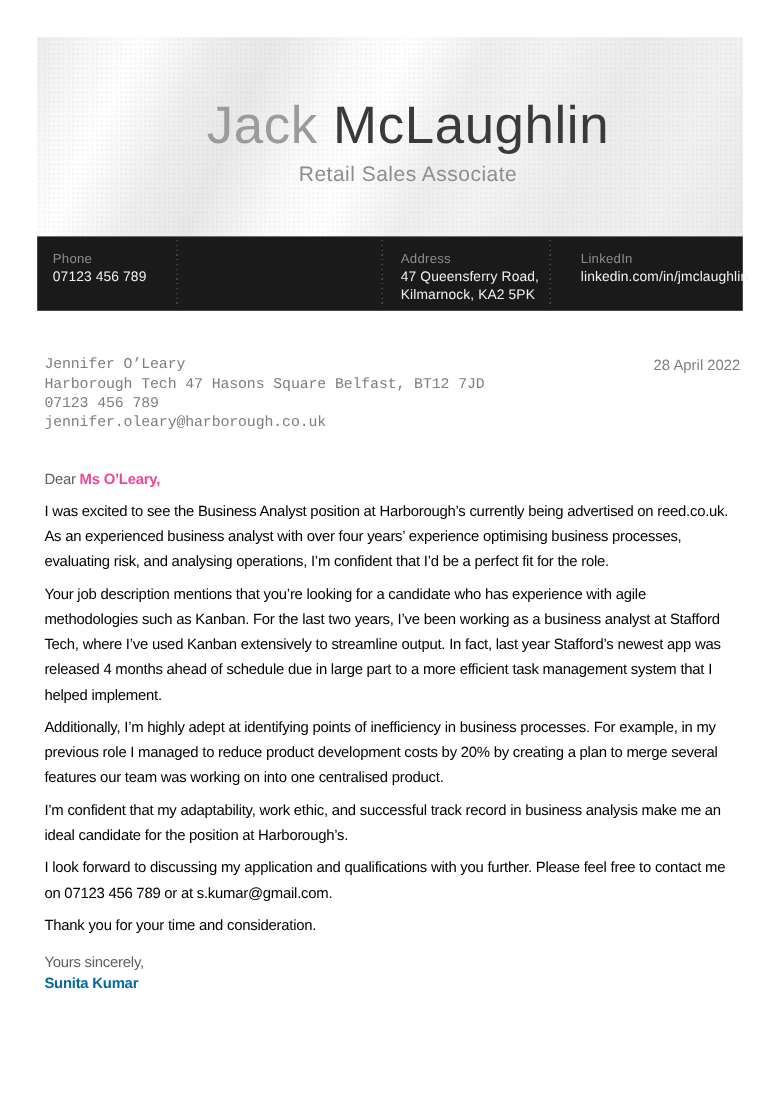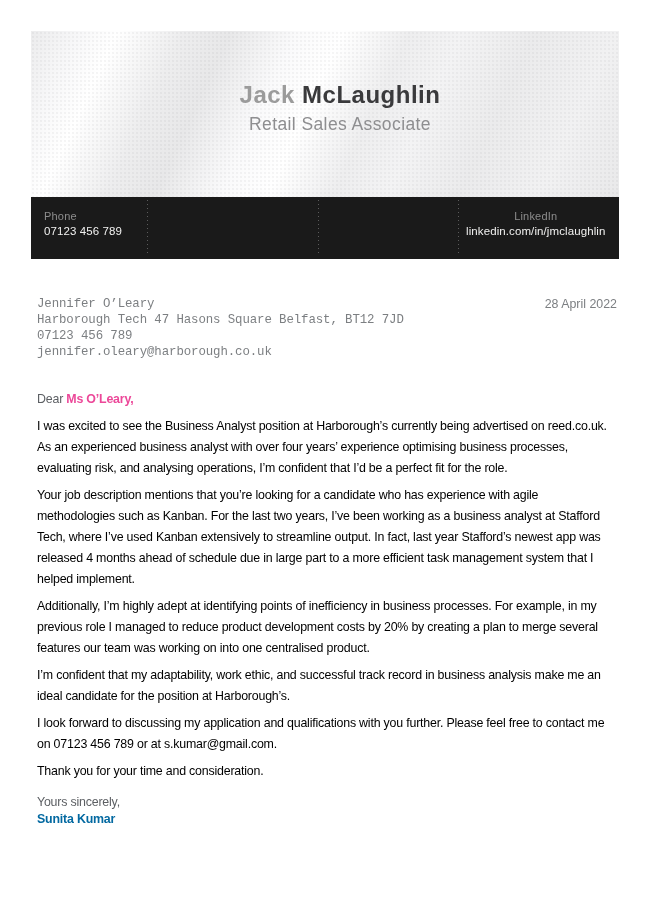--- a/index.html
+++ b/index.html
@@ -15,34 +15,34 @@
     background-color:#ededee;
     background-image:
       radial-gradient(rgba(90,90,95,0.06) 0.9px, transparent 1px),
       linear-gradient(115deg,
         #ececed 0%, #f7f7f8 7%, #ffffff 13%, #ededee 23%, #e8e8e9 30%,
         #fafafb 40%, #ffffff 47%, #eeeeef 57%, #f3f3f4 65%,
         #ebebec 76%, #f1f1f2 88%, #e9e9ea 100%);
     background-size:4px 4px, 100% 100%;
   }
   .banner-inner { padding-top:51px; text-align:center; transform:translateX(15px); }
-  .name-heading { font-size:24px; font-weight:bold; line-height:1.05; letter-spacing:0.5px; }
+  .name-heading { font-size:44px; font-weight:normal; line-height:1.05; letter-spacing:0.5px; }
   .first-name { color:#9b9b9b; }
   .last-name  { color:#3a3a3c; }
   .job-title  { margin-top:7px; font-size:17.5px; color:#8e8e90; letter-spacing:0.4px; }
   
   .contact-bar {
     position:absolute; left:31px; top:197px; width:588px; height:62px;
     background:#1a1a1a;
   }
   .bcol { position:absolute; top:12px; }
   .bcol-phone    { left:13px; }
   .bcol-email    { left:130px; }
   .bcol-address  { left:303px; }
-  .bcol-linkedin { left:435px;text-align:center; }
+  .bcol-linkedin { left:453px; }
   .blabel { font-size:11px; line-height:14px; color:#8d8d8d; letter-spacing:0.2px; margin-bottom:1px; }
   .bvalue { font-size:11.5px; line-height:15px; color:#f1f1f0; letter-spacing:0.1px; white-space:nowrap; }
   .bsep {
     position:absolute; top:3px; bottom:3px; width:1px;
     background-image:repeating-linear-gradient(to bottom, #5c5c5c 0, #5c5c5c 1px, transparent 1px, transparent 4px);
   }
   .bsep-1 { left:116px; }
   .bsep-2 { left:287px; }
   .bsep-3 { left:427px; }
   
@@ -68,20 +68,25 @@
     </div>
   </div>
 
   <div class="contact-bar">
     <div class="bcol bcol-phone">
       <div class="blabel">Phone</div>
       <div class="bvalue">07123 456 789</div>
     </div>
     <div class="bsep bsep-1"></div>
     <div class="bsep bsep-2"></div>
+    <div class="bcol bcol-address">
+      <div class="blabel">Address</div>
+      <div class="bvalue">47 Queensferry Road,</div>
+      <div class="bvalue">Kilmarnock, KA2 5PK</div>
+    </div>
     <div class="bsep bsep-3"></div>
     <div class="bcol bcol-linkedin">
       <div class="blabel">LinkedIn</div>
       <div class="bvalue">linkedin.com/in/jmclaughlin</div>
     </div>
   </div>
 
   <div class="content">
 
     <div class="recipient-row">

